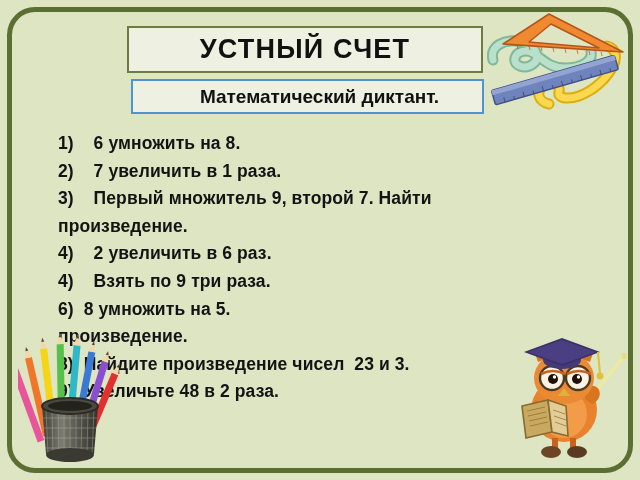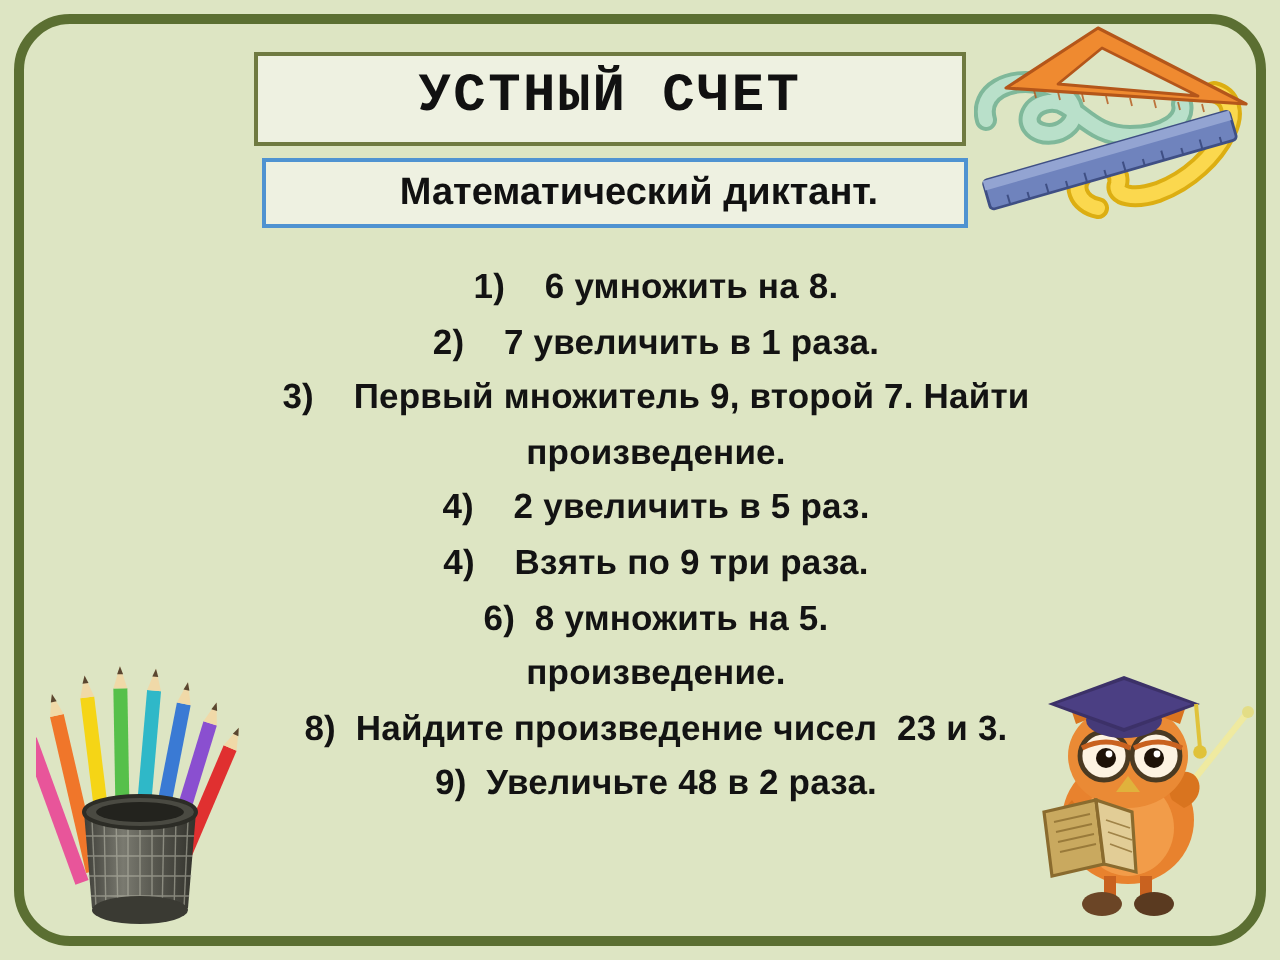--- a/index.html
+++ b/index.html
@@ -48,21 +48,20 @@
     align-items: center;
     justify-content: center;
   }
   #title-text {
     font-size: 27px;
     font-weight: bold;
     color: #111111;
     letter-spacing: 1.2px;
     line-height: 1;
     white-space: nowrap;
-    font-family: Liberation Mono, monospace;
   }
 
   
   #subtitle-box {
     position: absolute;
     left: 131px;
     top: 79px;
     width: 353px;
     height: 35px;
     background: #eef1e1;
@@ -88,21 +87,20 @@
     top: 130px;
     width: 540px;
     font-size: 17.5px;
     font-weight: bold;
     color: #131313;
     line-height: 27.6px;
     letter-spacing: 0.1px;
   }
   .task-line {
     white-space: pre;
-    text-align: center;
   }
 
   
 
   
   #rulers {
     position: absolute;
     left: 487px;
     top: 8px;
     width: 146px;
@@ -140,21 +138,21 @@
 
   <div id="subtitle-box">
     <span id="subtitle-text">Математический диктант.</span>
   </div>
 
   <div id="task-list">
     <div class="task-line">1)    6 умножить на 8.</div>
     <div class="task-line">2)    7 увеличить в 1 раза.</div>
     <div class="task-line">3)    Первый множитель 9, второй 7. Найти</div>
     <div class="task-line">произведение.</div>
-    <div class="task-line">4)    2 увеличить в 5 раз.</div>
+    <div class="task-line">4)    2 увеличить в 6 раз.</div>
     <div class="task-line">4)    Взять по 9 три раза.</div>
     <div class="task-line">6)  8 умножить на 5.</div>
     <div class="task-line">произведение.</div>
     <div class="task-line">8)  Найдите произведение чисел  23 и 3.</div>
     <div class="task-line">9)  Увеличьте 48 в 2 раза.</div>
   </div>
 
   <div id="rulers">
     <svg width="146" height="102" viewBox="0 0 146 102">
 

